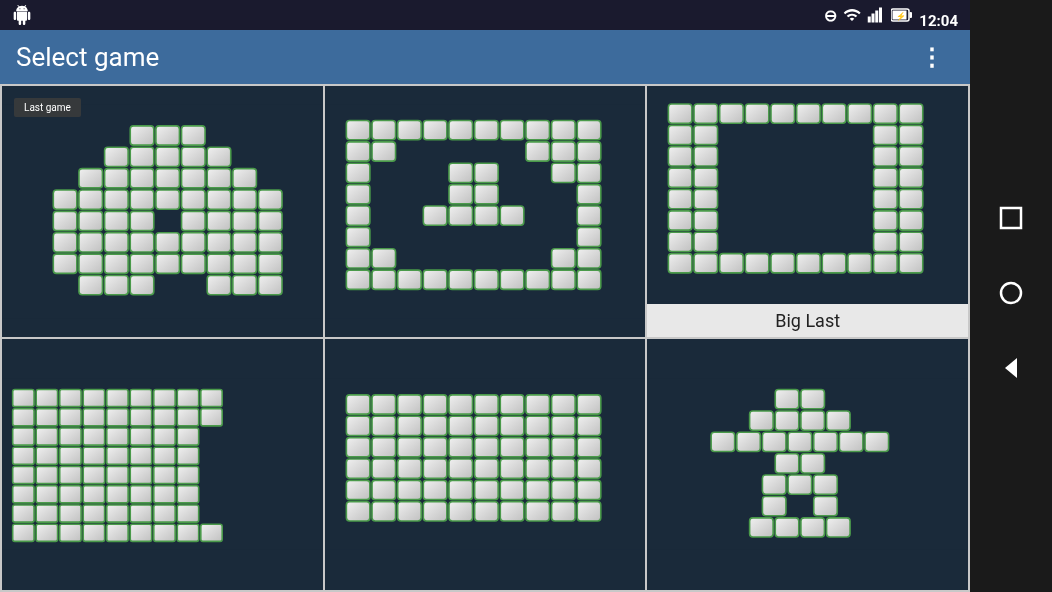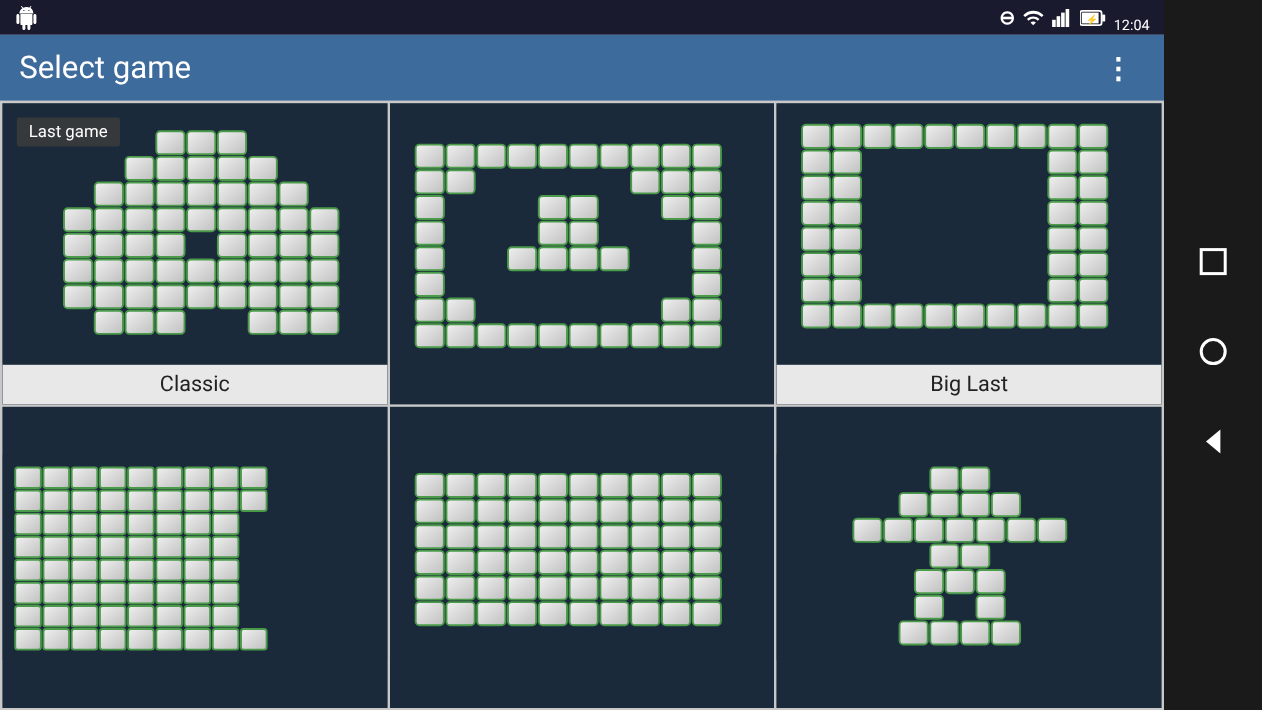--- a/index.html
+++ b/index.html
@@ -108,21 +108,21 @@
       color: #222;
     }
 
     
     .last-game-badge {
       position: absolute;
       top: 12px;
       left: 12px;
       background: rgba(60,60,60,0.85);
       color: white;
-      font-size: 14px;
+      font-size: 10px;
       padding: 4px 10px;
       z-index: 10;
       border-radius: 2px;
     }
 
     
     .nav-bar {
       width: 82px;
       height: 592px;
       background: #1a1a1a;
@@ -172,21 +172,21 @@
         <rect x="11" y="6" width="4" height="16" fill="white"></rect>
         <rect x="16" y="2" width="4" height="20" fill="white"></rect>
       </svg>
 
       <svg width="22" height="14" viewBox="0 0 22 14" fill="white">
         <rect x="0" y="1" width="18" height="12" rx="2" ry="2" stroke="white" stroke-width="1.5" fill="none"></rect>
         <rect x="1.5" y="2.5" width="14" height="9" fill="white"></rect>
         <rect x="18.5" y="4" width="2.5" height="6" rx="1" fill="white"></rect>
         <text x="5" y="11" font-size="8" fill="#333" font-weight="bold">⚡</text>
       </svg>
-      <span style="font-size:12px;font-weight:normal;margin-top:12px;">12:04</span>
+      <span style="font-size:15px;font-weight:bold;margin-top:12px;">12:04</span>
     </div>
   </div>
 
   <div class="app-bar">
     <span class="app-bar-title">Select game</span>
     <span class="more-icon">⋮</span>
   </div>
 
   <div class="game-grid">
 
@@ -262,21 +262,20 @@
           <rect x="240" y="140" width="22" height="18" rx="3" fill="url(#tileGrad1)" stroke="#4a9a4a" stroke-width="1.5"></rect>
 
           <rect x="72" y="160" width="22" height="18" rx="3" fill="url(#tileGrad1)" stroke="#4a9a4a" stroke-width="1.5"></rect>
           <rect x="96" y="160" width="22" height="18" rx="3" fill="url(#tileGrad1)" stroke="#4a9a4a" stroke-width="1.5"></rect>
           <rect x="120" y="160" width="22" height="18" rx="3" fill="url(#tileGrad1)" stroke="#4a9a4a" stroke-width="1.5"></rect>
           <rect x="192" y="160" width="22" height="18" rx="3" fill="url(#tileGrad1)" stroke="#4a9a4a" stroke-width="1.5"></rect>
           <rect x="216" y="160" width="22" height="18" rx="3" fill="url(#tileGrad1)" stroke="#4a9a4a" stroke-width="1.5"></rect>
           <rect x="240" y="160" width="22" height="18" rx="3" fill="url(#tileGrad1)" stroke="#4a9a4a" stroke-width="1.5"></rect>
         </svg>
       </div>
-      <div class="game-label">Classic</div>
     </div>
 
     <div class="game-card">
       <div class="game-thumbnail">
         <svg class="game-svg" viewBox="0 0 300 200" xmlns="http://www.w3.org/2000/svg">
           <rect width="300" height="200" fill="#1a2a3a"></rect>
           <defs>
             <linearGradient id="tileGrad2" x1="0%" y1="0%" x2="100%" y2="100%">
               <stop offset="0%" style="stop-color:#f0f0f0"></stop>
               <stop offset="100%" style="stop-color:#c0c0c0"></stop>

